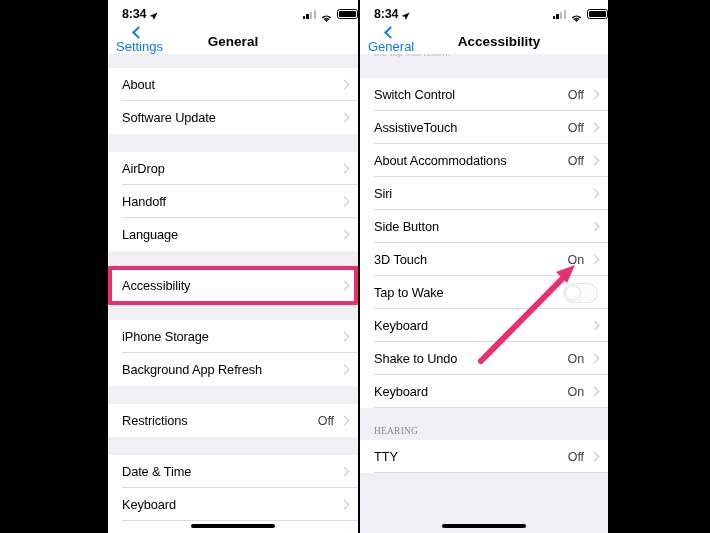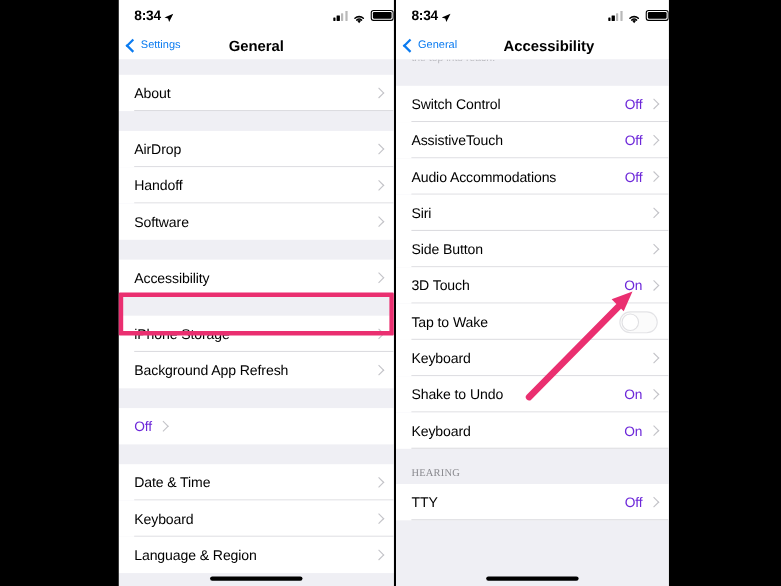--- a/index.html
+++ b/index.html
@@ -45,21 +45,21 @@
   }
   .battery span{display:block;height:100%;background:#000;border-radius:1px;}
 
   
   .navbar{
     position:relative;height:26px;background:#fff;
     display:flex;align-items:center;
   }
   .nav-back{
     display:flex;align-items:center;gap:2px;
-    color:#0b7bf0;font-size:10px;padding-left:8px;cursor:pointer;
+    color:#0b7bf0;font-size:13px;padding-left:8px;cursor:pointer;flex-direction:column;
   }
   .chev-back{
     width:7px;height:7px;border-left:2px solid #0b7bf0;border-bottom:2px solid #0b7bf0;
     transform:rotate(45deg);display:inline-block;margin-right:1px;
   }
   .nav-title{
     position:absolute;left:0;right:0;text-align:center;
     font-size:13.5px;font-weight:bold;color:#000;pointer-events:none;
   }
   #phone-right .nav-title{left:30px;}
@@ -72,21 +72,21 @@
     position:relative;background:#fff;height:33px;
     display:flex;align-items:center;
     padding-left:14px;padding-right:10px;box-sizing:border-box;
     cursor:pointer;
   }
   .row:after{
     content:"";position:absolute;left:14px;right:0;bottom:0;height:1px;background:#dcdce0;
   }
   .row.last:after{display:none;}
   .row-label{font-size:12.8px;color:#000;flex:1;letter-spacing:-0.1px;}
-  .row-value{font-size:12.5px;color:#6d28d9;margin-right:7px;letter-spacing:-0.1px;}
+  .row-value{font-size:12.5px;color:#404040;margin-right:7px;letter-spacing:-0.1px;}
   .chev{
     width:6px;height:6px;border-top:1.6px solid #c3c3c8;border-right:1.6px solid #c3c3c8;
     transform:rotate(45deg);flex:0 0 auto;
   }
 
   .section-header{
     background:#efeff4;font-size:9.5px;color:#8a8a8f;
     padding:0 0 4px 14px;letter-spacing:0.2px;display:flex;align-items:flex-end;font-family:Liberation Serif, serif;
   }
 
@@ -167,33 +167,37 @@
       <div class="nav-title">General</div>
     </div>
 
     <div class="content" id="left-content">
         <div class="gap" style="height: 14px;"></div>
         <div>
           <div class="row">
             <div class="row-label">About</div>
             <i class="chev"></i>
           </div>
+          <div class="row last">
+            <div class="row-label">Software Update</div>
+            <i class="chev"></i>
+          </div>
         </div>
         <div class="gap" style="height: 18px;"></div>
         <div>
           <div class="row">
             <div class="row-label">AirDrop</div>
             <i class="chev"></i>
           </div>
           <div class="row">
             <div class="row-label">Handoff</div>
             <i class="chev"></i>
           </div>
           <div class="row last">
-            <div class="row-label">Software</div>
+            <div class="row-label">Language</div>
             <i class="chev"></i>
           </div>
         </div>
         <div class="gap" style="height: 18px;"></div>
         <div id="highlight-anchor">
           <div class="row last">
             <div class="row-label">Accessibility</div>
             <i class="chev"></i>
           </div>
         </div>
@@ -204,20 +208,21 @@
             <i class="chev"></i>
           </div>
           <div class="row last">
             <div class="row-label">Background App Refresh</div>
             <i class="chev"></i>
           </div>
         </div>
         <div class="gap" style="height: 18px;"></div>
         <div>
           <div class="row last">
+            <div class="row-label">Restrictions</div>
             <div class="row-value">Off</div>
             <i class="chev"></i>
           </div>
         </div>
         <div class="gap" style="height: 18px;"></div>
         <div>
           <div class="row">
             <div class="row-label">Date &amp; Time</div>
             <i class="chev"></i>
           </div>
@@ -284,21 +289,21 @@
             <div class="row-label">Switch Control</div>
             <div class="row-value">Off</div>
             <i class="chev"></i>
           </div>
           <div class="row">
             <div class="row-label">AssistiveTouch</div>
             <div class="row-value">Off</div>
             <i class="chev"></i>
           </div>
           <div class="row">
-            <div class="row-label">Audio Accommodations</div>
+            <div class="row-label">About Accommodations</div>
             <div class="row-value">Off</div>
             <i class="chev"></i>
           </div>
           <div class="row">
             <div class="row-label">Siri</div>
             <i class="chev"></i>
           </div>
           <div class="row">
             <div class="row-label">Side Button</div>
             <i class="chev"></i>

